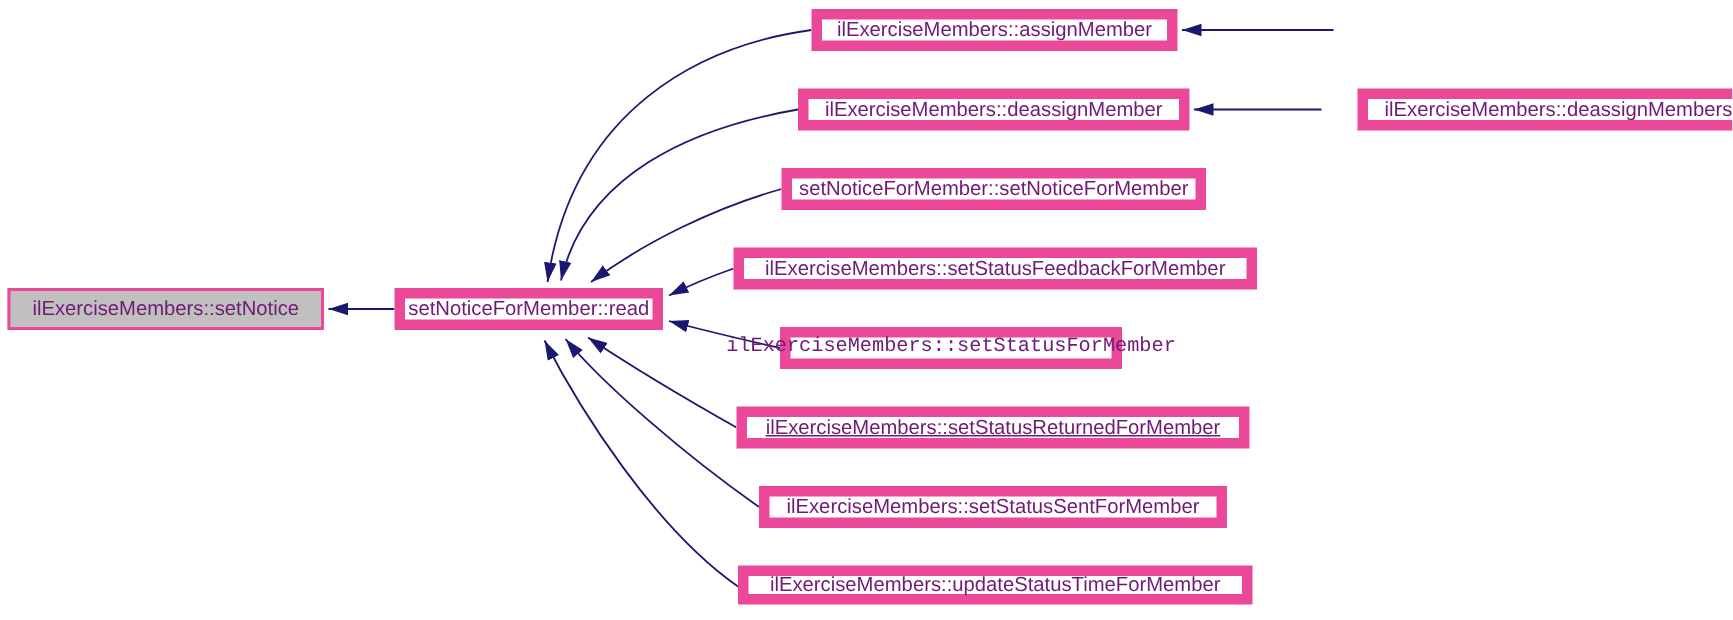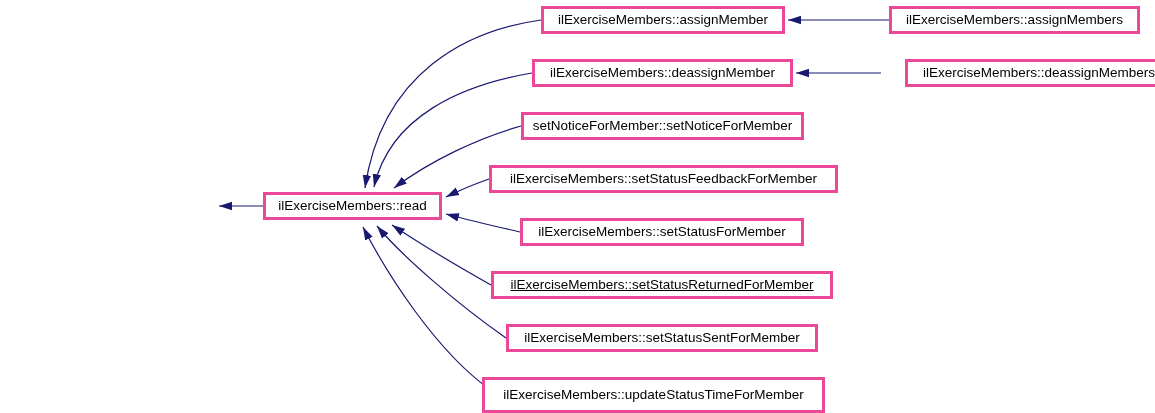--- a/index.html
+++ b/index.html
@@ -19,22 +19,22 @@
     position: absolute;
     left: 0;
     top: 0;
     width: 1155px;
     height: 413px;
   }
   .node {
     position: absolute;
     box-sizing: border-box;
     background: #ffffff;
-    border: 3px solid #ec4899;
-    color: #000000;
+    border: 7px solid #ec4899;
+    color: #701a75;
     font-size: 13.5px;
     line-height: 1;
     display: flex;
     align-items: center;
     justify-content: center;
     white-space: nowrap;
     cursor: pointer;
   }
   .node.focused {
     background: #c0c0c0;
@@ -48,24 +48,24 @@
   }
   
   #n-setNotice                  { left: 5px;   top: 192px; width: 211px; height: 28px; }
   #n-read                       { left: 263px; top: 192px; width: 179px; height: 28px; }
   #n-assignMember               { left: 541px; top: 6px;   width: 244px; height: 28px; }
   #n-assignMembers              { left: 889px; top: 6px;   width: 251px; height: 28px; }
   #n-deassignMember             { left: 532px; top: 59px;  width: 261px; height: 28px; }
   #n-deassignMembers            { left: 905px; top: 59px;  width: 268px; height: 28px; }
   #n-setNoticeForMember         { left: 521px; top: 112px; width: 283px; height: 28px; }
   #n-setStatusFeedbackForMember { left: 489px; top: 165px; width: 349px; height: 28px; text-align: right; }
-  #n-setStatusForMember         { left: 520px; top: 218px; width: 284px; height: 28px; }
+  #n-setStatusForMember         { left: 520px; top: 218px; width: 228px; height: 28px; font-family: Liberation Mono, monospace; }
   #n-setStatusReturnedForMember { left: 491px; top: 271px; width: 342px; height: 28px; text-decoration: underline; }
   #n-setStatusSentForMember     { left: 506px; top: 324px; width: 312px; height: 28px; }
-  #n-updateStatusTimeForMember  { left: 482px; top: 377px; width: 343px; height: 36px; }
+  #n-updateStatusTimeForMember  { left: 492px; top: 377px; width: 343px; height: 26px; }
 </style>
 </head>
 <body>
 
 <div id="canvas">
 
   <svg id="edges" viewBox="0 0 1155 413" xmlns="http://www.w3.org/2000/svg">
     <defs>
       <marker id="arrow" markerUnits="userSpaceOnUse" markerWidth="14" markerHeight="10" refX="13" refY="5" orient="auto">
         <path d="M0,0.8 L0,9.2 L13,5 z" fill="#191970"></path>
@@ -77,26 +77,26 @@
     <path class="edge" d="M521,126 C478,138 430,161 394,188" marker-end="url(#arrow)"></path>
     <path class="edge" d="M489,179 C472,185 458,191 446,197" marker-end="url(#arrow)"></path>
     <path class="edge" d="M520,232 C498,227 468,220 446,214" marker-end="url(#arrow)"></path>
     <path class="edge" d="M491,285 C452,263 416,241 392,225" marker-end="url(#arrow)"></path>
     <path class="edge" d="M506,338 C456,303 402,256 377,226" marker-end="url(#arrow)"></path>
     <path class="edge" d="M492,391 C436,352 386,272 363,227" marker-end="url(#arrow)"></path>
     <path class="edge" d="M889,20 L788,20" marker-end="url(#arrow)"></path>
     <path class="edge" d="M881,73 L796,73" marker-end="url(#arrow)"></path>
   </svg>
 
+  <div class="node focused" id="n-setNotice">ilExerciseMembers::setNotice</div>
 
-  <div class="node" id="n-read">ilExerciseMembers::read</div>
+  <div class="node" id="n-read">setNoticeForMember::read</div>
 
   <div class="node" id="n-assignMember">ilExerciseMembers::assignMember</div>
 
-  <div class="node" id="n-assignMembers">ilExerciseMembers::assignMembers</div>
 
   <div class="node" id="n-deassignMember">ilExerciseMembers::deassignMember</div>
 
   <div class="node" id="n-deassignMembers">ilExerciseMembers::deassignMembers</div>
 
   <div class="node" id="n-setNoticeForMember">setNoticeForMember::setNoticeForMember</div>
 
   <div class="node" id="n-setStatusFeedbackForMember">ilExerciseMembers::setStatusFeedbackForMember</div>
 
   <div class="node" id="n-setStatusForMember">ilExerciseMembers::setStatusForMember</div>

